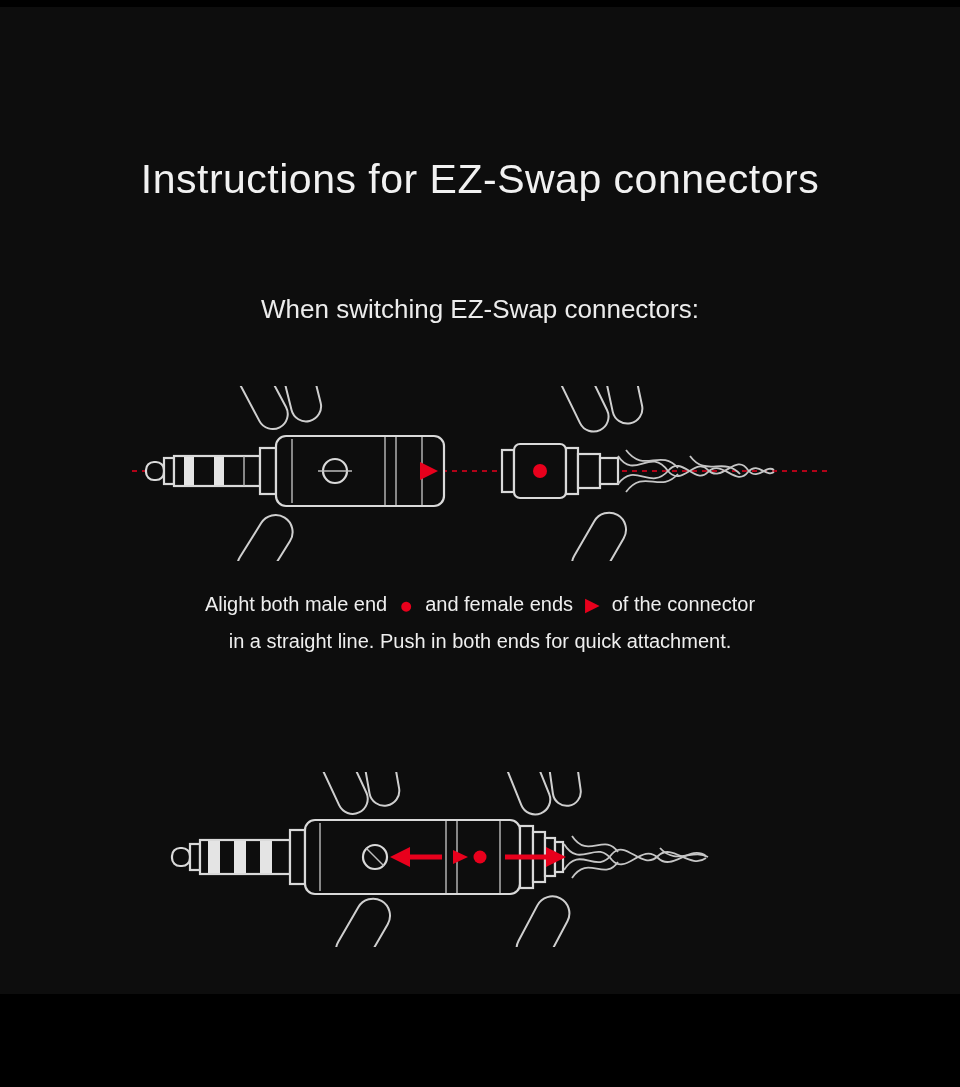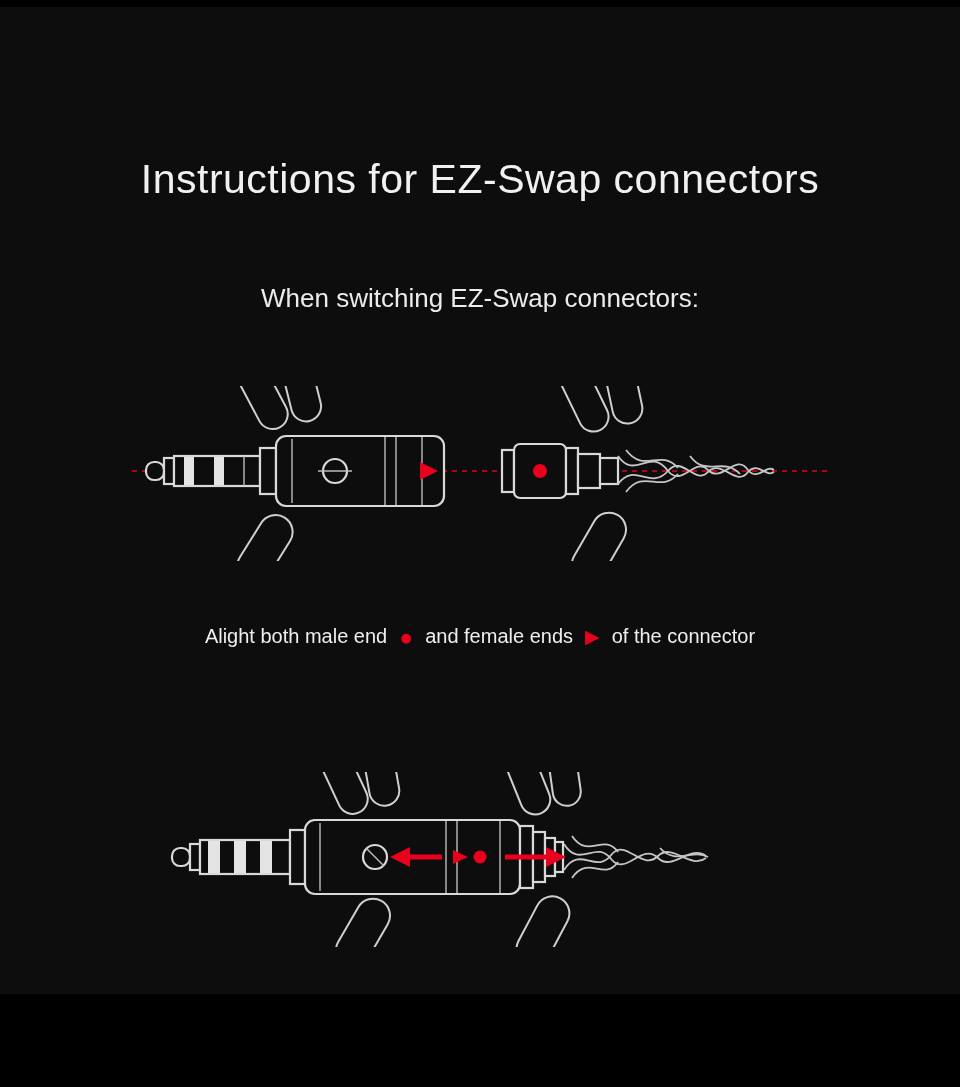--- a/index.html
+++ b/index.html
@@ -16,31 +16,31 @@
     color:var(--text);
   }
   .edge{position:absolute;left:0;width:100%;height:7px;background:#000;}
   .edge.top{top:0;} .edge.bottom{bottom:0;}
   .page-title{
     position:absolute;top:156px;left:0;width:100%;
     text-align:center;font-size:41px;font-weight:400;color:#f1f1f1;
     letter-spacing:0.5px;
   }
   .subtitle{
-    position:absolute;top:283px;left:0;width:100%;
+    position:absolute;top:294px;left:0;width:100%;
     text-align:center;font-size:26px;font-weight:400;color:#ececec;
   }
   .illus{position:absolute;}
   .illus-1{top:386px;left:130px;width:700px;height:175px;}
   .illus-2{top:772px;left:160px;width:640px;height:175px;}
   .caption{
     position:absolute;left:0;width:100%;text-align:center;
     font-size:20px;line-height:36px;color:#eeeeee;
   }
-  .caption-1{top:586px;margin-top:32px;}
+  .caption-1{top:586px;}
   .caption-2{top:980px;font-size:21px;color:#e9e9e9;}
   .cap-dot{color:var(--accent);font-size:23px;margin:0 12px;vertical-align:-2px;}
   .cap-tri{color:var(--accent);font-size:19px;margin:0 12px;}
   
   .s{stroke:var(--line);stroke-width:2.2;fill:var(--bg);}
   .sn{stroke:var(--line);stroke-width:2.2;fill:none;}
   .thin{stroke:#bdbdbd;stroke-width:1.4;fill:none;}
   .band{fill:#e4e4e4;stroke:none;}
   .wire{stroke:#c6c6c6;stroke-width:1.8;fill:none;}
   .finger{stroke:#cfcfcf;stroke-width:2;fill:var(--bg);}
@@ -105,20 +105,21 @@
         <path class="wire" d="M496,106 C514,82 530,108 548,88"></path>
         <path class="wire" d="M560,70 C576,92 594,70 610,88"></path>
       </g>
     </svg>
   </div>
 
   <div class="caption caption-1">
     <div>
       <span>Alight both male end</span><span class="cap-dot">●</span><span>and female ends</span><span class="cap-tri">▶</span><span>of the connector</span>
     </div>
+    <div>in a straight line. Push in both ends for quick attachment.</div>
   </div>
 
   <div class="illus illus-2">
     <svg viewBox="0 0 640 175" width="640" height="175">
 
       <g>
         <rect class="finger" x="168" y="-32" width="30" height="76" rx="15" transform="rotate(-25 183 6)"></rect>
         <rect class="finger" x="206" y="-36" width="30" height="70" rx="15" transform="rotate(-10 221 0)"></rect>
         <rect class="finger" x="186" y="124" width="34" height="74" rx="17" transform="rotate(30 203 161)"></rect>
         <rect class="finger" x="352" y="-30" width="30" height="74" rx="15" transform="rotate(-22 367 7)"></rect>

